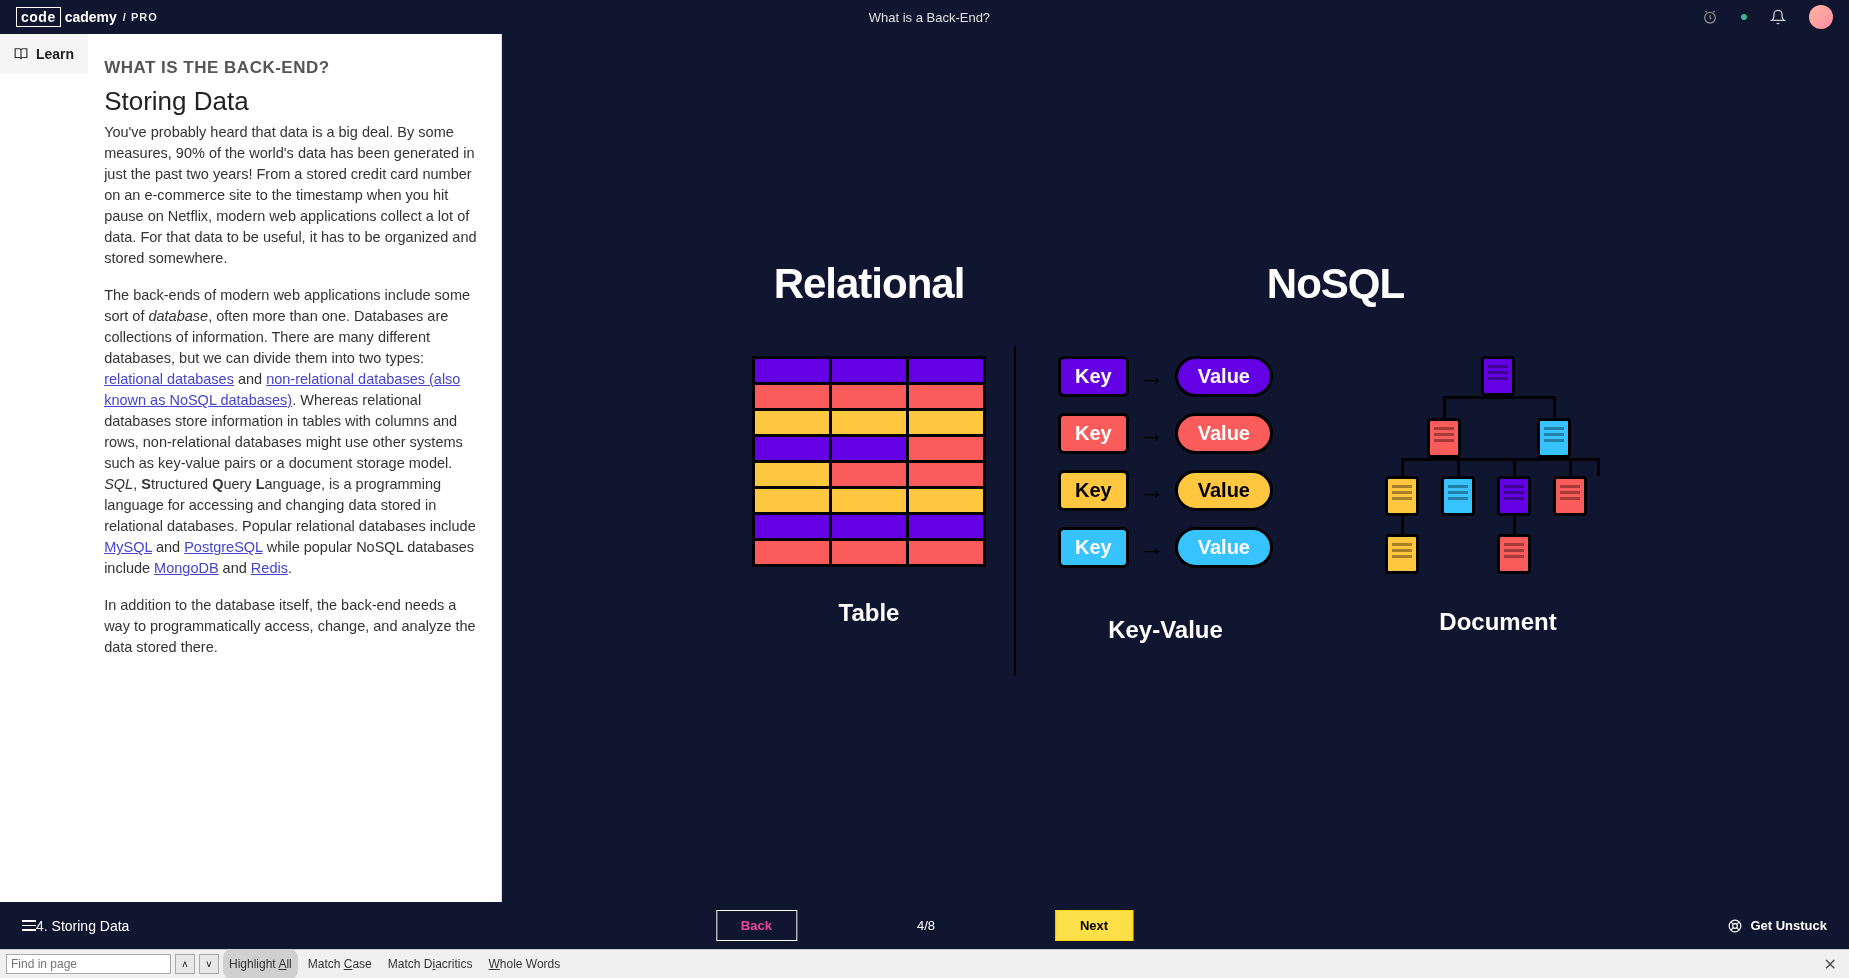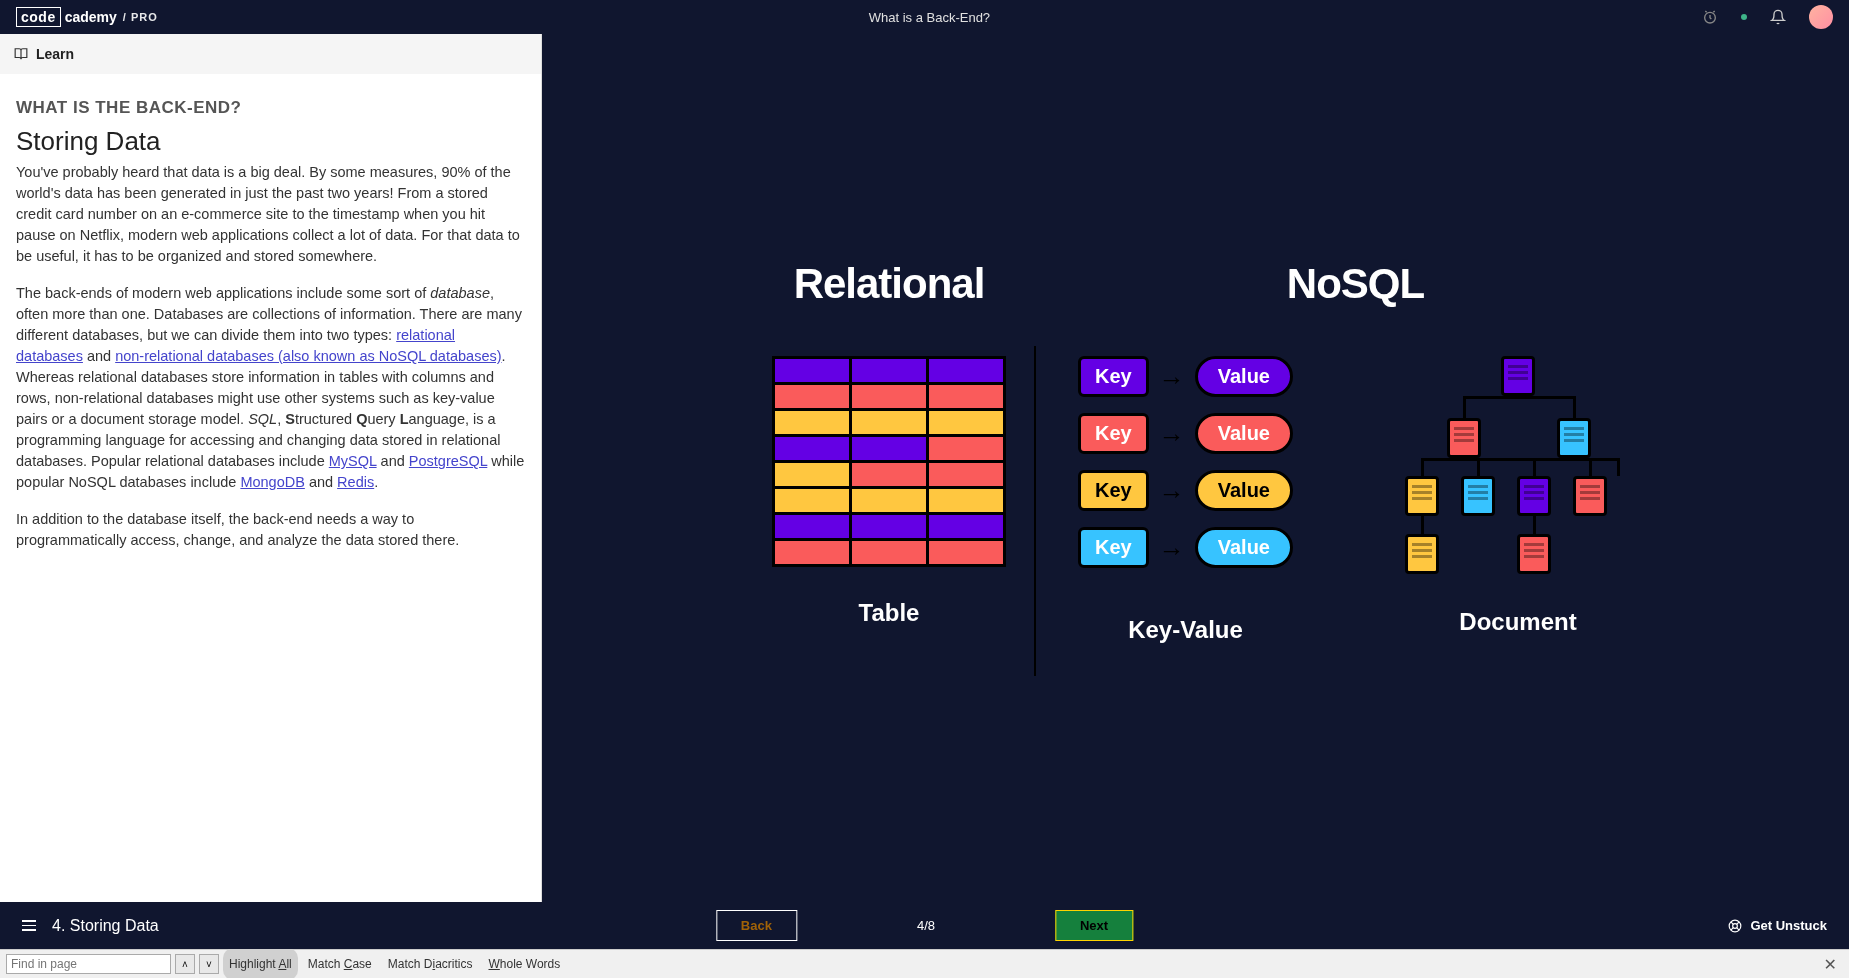--- a/index.html
+++ b/index.html
@@ -20,21 +20,21 @@
     .logo-pro { font-size: 11px; font-weight: 700; letter-spacing: 1px; margin-left: 2px; opacity: 0.9; }
     .header-title { font-size: 13px; color: #e0e0e0; }
     .header-icons { display: flex; align-items: center; gap: 22px; }
     .header-icon { width: 18px; height: 18px; display: flex; align-items: center; justify-content: center; }
     .avatar { width: 24px; height: 24px; border-radius: 50%; background: linear-gradient(135deg, #ffb3a0, #ff8fa3); }
     .timer-icon svg { stroke: #888; }
     .dot-green { width: 6px; height: 6px; border-radius: 50%; background: #3eb489; }
     
     .main-container { display: flex; height: calc(100vh - 34px - 47px - 29px); }
     
-    .left-panel { width: 542px; background: #fff; display: flex; flex-direction: column; border-right: 1px solid #ddd; }
+    .left-panel { width: 502px; background: #fff; display: flex; flex-direction: row; border-right: 1px solid #ddd; }
     .learn-bar { height: 40px; background: #f5f5f5; display: flex; align-items: center; padding: 0 14px; gap: 8px; font-size: 14px; font-weight: 600; color: #222; }
     .learn-icon { width: 14px; height: 14px; }
     
     .content { padding: 24px 16px; overflow-y: auto; color: #222; flex: 1; }
     .eyebrow { font-size: 17px; letter-spacing: 0.5px; font-weight: 700; color: #555; margin-bottom: 8px; }
     .page-title { font-size: 26px; font-weight: 400; margin-bottom: 5px; }
     .para { font-size: 14.5px; line-height: 1.45; margin-bottom: 16px; color: #333; }
     .para a { color: #4444cc; text-decoration: underline; }
     .para em { font-style: italic; }
     .para strong { font-weight: 700; }
@@ -74,27 +74,27 @@
     .bottom-nav {
       height: 47px;
       background: #10162f;
       display: flex;
       align-items: center;
       padding: 0 22px;
       color: #fff;
       justify-content: space-between;
       position: relative;
     }
-    .nav-left { display: flex; align-items: center; gap: 16px; font-size: 16px; }
+    .nav-left { display: flex; align-items: center; gap: 0; font-size: 14px; }
     .hamburger { display: flex; flex-direction: column; gap: 3px; }
     .hamburger span { width: 14px; height: 1.5px; background: #fff; }
     .nav-center { position: absolute; left: 50%; transform: translateX(-50%); display: flex; align-items: center; gap: 120px; font-size: 13px; }
     .btn { padding: 7px 24px; font-size: 13px; font-weight: 600; cursor: pointer; }
-    .btn-back { background: transparent; border: 1px solid #fff; color: #a16207; }
-    .btn-next { background: #15803d; border: 1px solid #ffd300; color: #000; }
+    .btn-back { background: transparent; border: 1px solid #fff; color: #ec4899; }
+    .btn-next { background: #fde047; border: 1px solid #ffd300; color: #000; }
     .nav-right { display: flex; align-items: center; gap: 8px; font-size: 13px; font-weight: 600; }
     
     .find-bar {
       height: 29px;
       background: #f0f0f0;
       border-top: 1px solid #ccc;
       display: flex;
       align-items: center;
       padding: 0 6px;
       gap: 4px;

